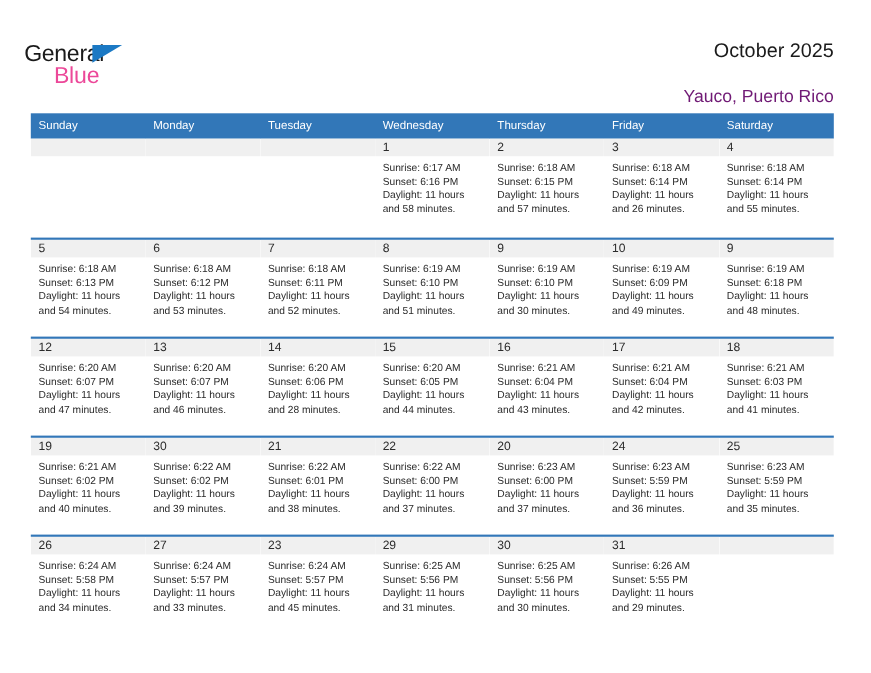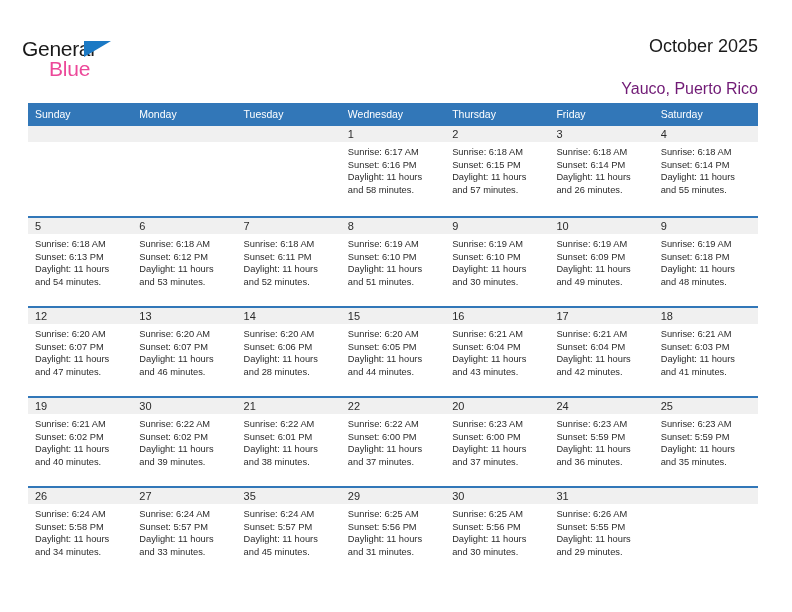--- a/index.html
+++ b/index.html
@@ -418,21 +418,21 @@
         <div class="day-cell">
           <div class="day-number-band">27</div>
           <div class="day-body">
             <div>Sunrise: 6:24 AM</div>
             <div>Sunset: 5:57 PM</div>
             <div>Daylight: 11 hours</div>
             <div>and 33 minutes.</div>
           </div>
         </div>
         <div class="day-cell">
-          <div class="day-number-band">35</div>
+          <div class="day-number-band">23</div>
           <div class="day-body">
             <div>Sunrise: 6:24 AM</div>
             <div>Sunset: 5:57 PM</div>
             <div>Daylight: 11 hours</div>
             <div>and 45 minutes.</div>
           </div>
         </div>
         <div class="day-cell">
           <div class="day-number-band">29</div>
           <div class="day-body">

